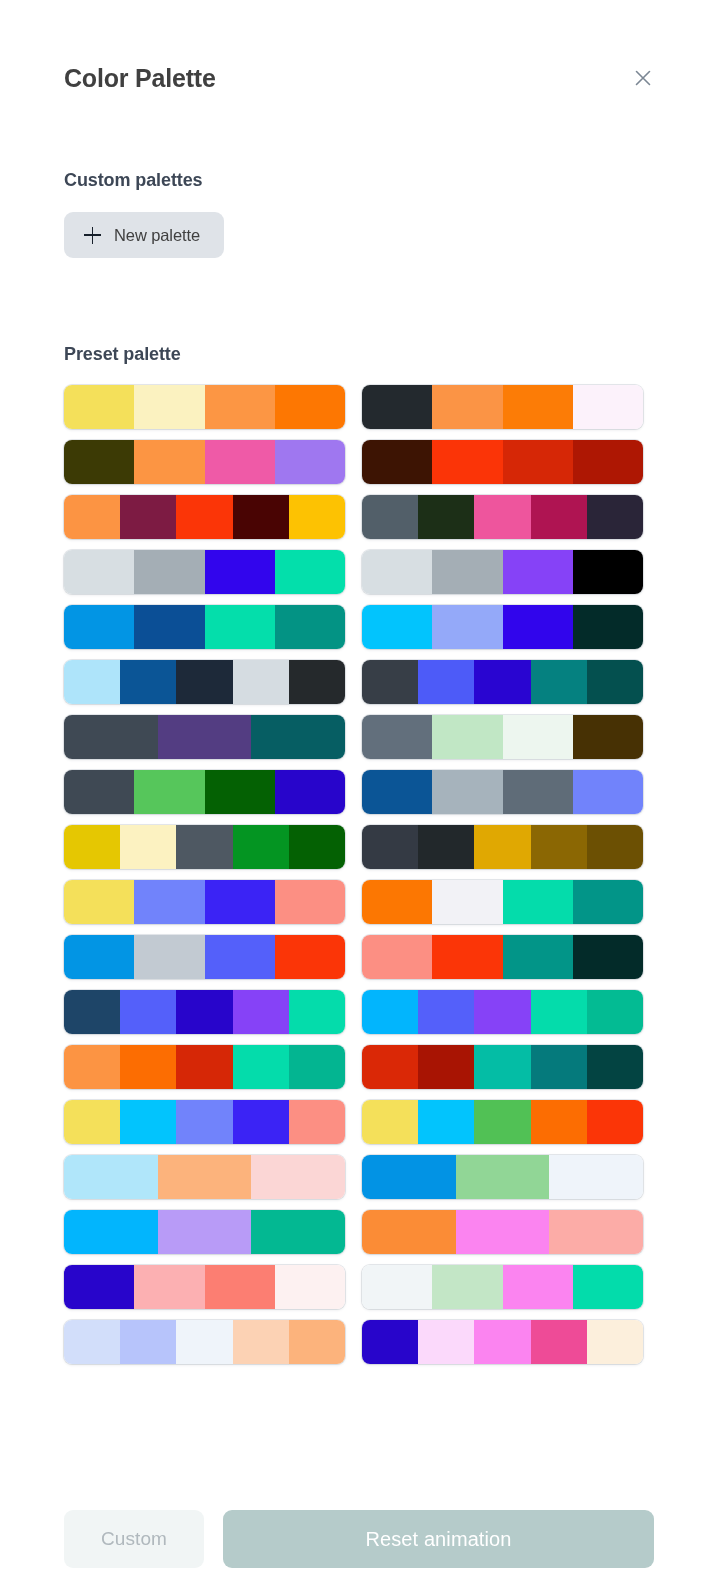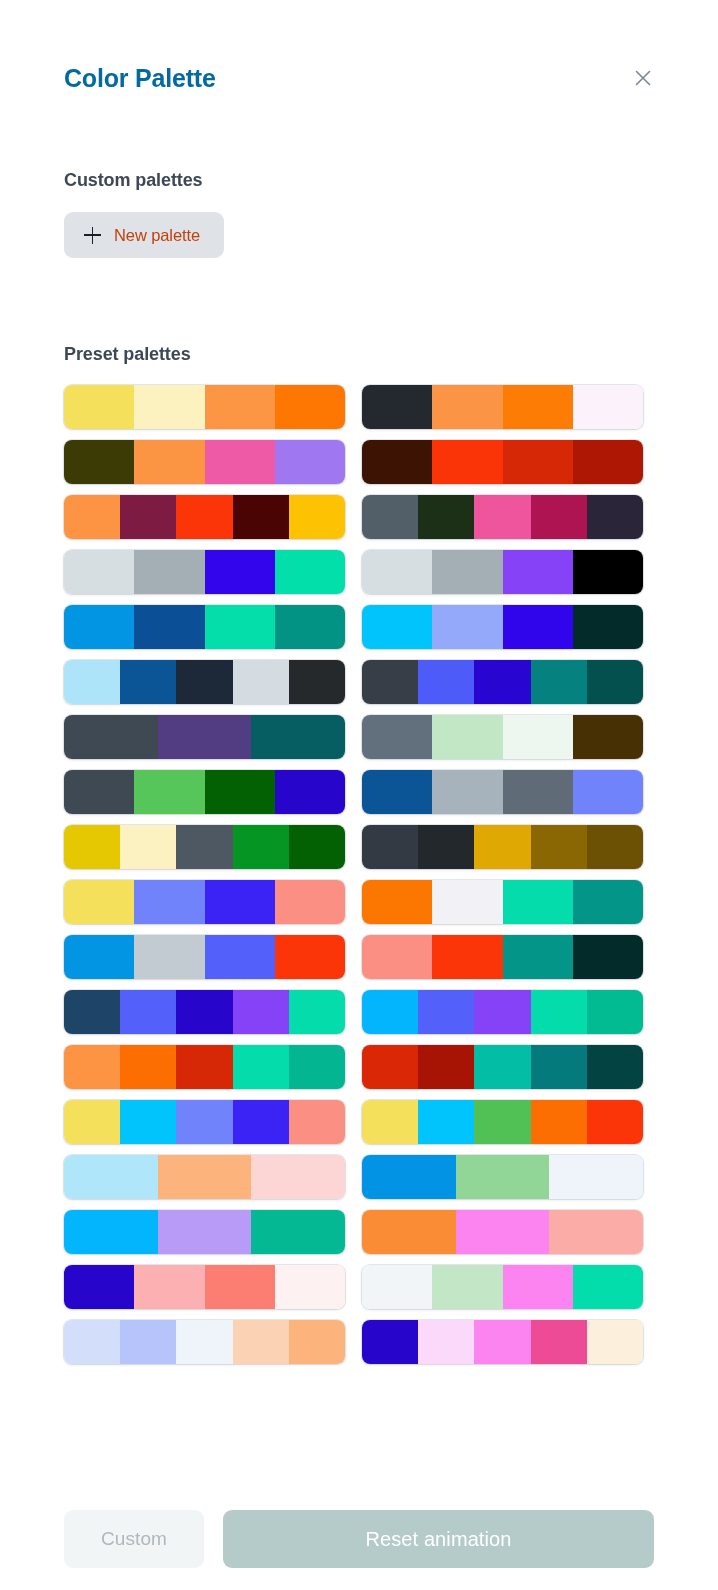--- a/index.html
+++ b/index.html
@@ -24,21 +24,21 @@
   .header {
     display: flex;
     align-items: center;
     justify-content: space-between;
     height: 64px;
     margin-top: 46px;
   }
   .panel-title {
     font-size: 25px;
     font-weight: 700;
-    color: #0369a1;
+    color: #404040;
     letter-spacing: -0.2px;
   }
   .close-btn {
     width: 34px;
     height: 34px;
     display: flex;
     align-items: center;
     justify-content: center;
     cursor: pointer;
     background: transparent;
@@ -80,21 +80,21 @@
   .plus-icon::after {
     content: "";
     position: absolute;
     background: #17202b;
   }
   .plus-icon::before { left: 0; top: 7.6px; width: 17px; height: 1.8px; }
   .plus-icon::after  { top: 0; left: 7.6px; height: 17px; width: 1.8px; }
   .new-palette-label {
     font-size: 16.5px;
     font-weight: 500;
-    color: #c2410c;
+    color: #404040;
     letter-spacing: -0.1px;
   }
 
   
   .preset-grid {
     margin-top: 20px;
     display: grid;
     grid-template-columns: 281px 281px;
     column-gap: 17px;
     row-gap: 11px;
@@ -164,21 +164,21 @@
 
   <div class="custom-section">
     <div class="section-title">Custom palettes</div>
     <button class="new-palette-btn">
       <span class="plus-icon"></span>
       <span class="new-palette-label">New palette</span>
     </button>
   </div>
 
   <div class="preset-section">
-    <div class="section-title">Preset palettes</div>
+    <div class="section-title">Preset palette</div>
     <div class="preset-grid" id="preset-grid">
         <div class="palette-row">
           <div class="swatch" style="background: rgb(244, 224, 90); flex: 1 1 0%;"></div>
           <div class="swatch" style="background: rgb(251, 242, 192); flex: 1 1 0%;"></div>
           <div class="swatch" style="background: rgb(252, 150, 68); flex: 1 1 0%;"></div>
           <div class="swatch" style="background: rgb(253, 119, 2); flex: 1 1 0%;"></div>
         </div>
         <div class="palette-row">
           <div class="swatch" style="background: rgb(35, 41, 46); flex: 1 1 0%;"></div>
           <div class="swatch" style="background: rgb(251, 148, 69); flex: 1 1 0%;"></div>

